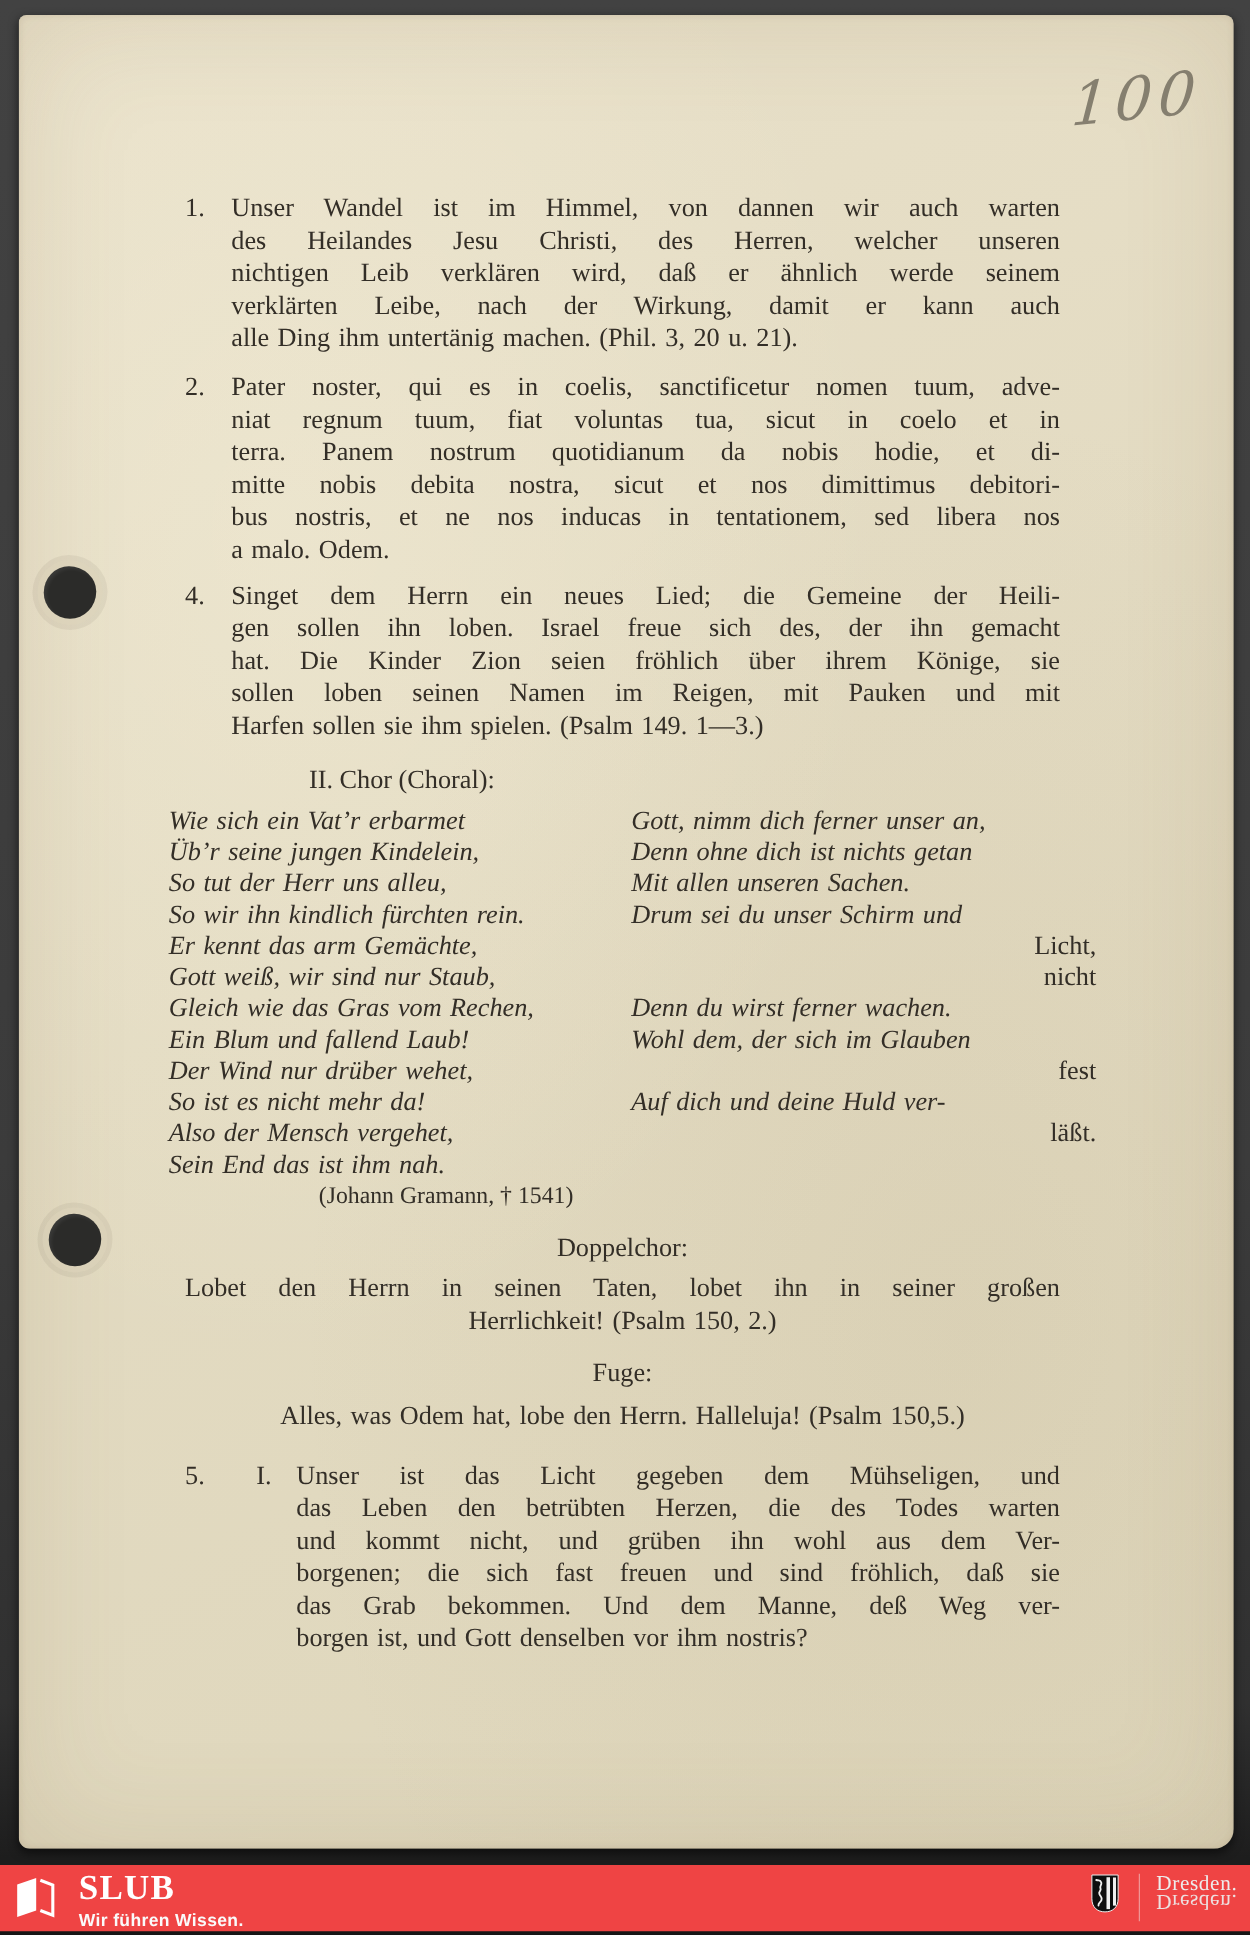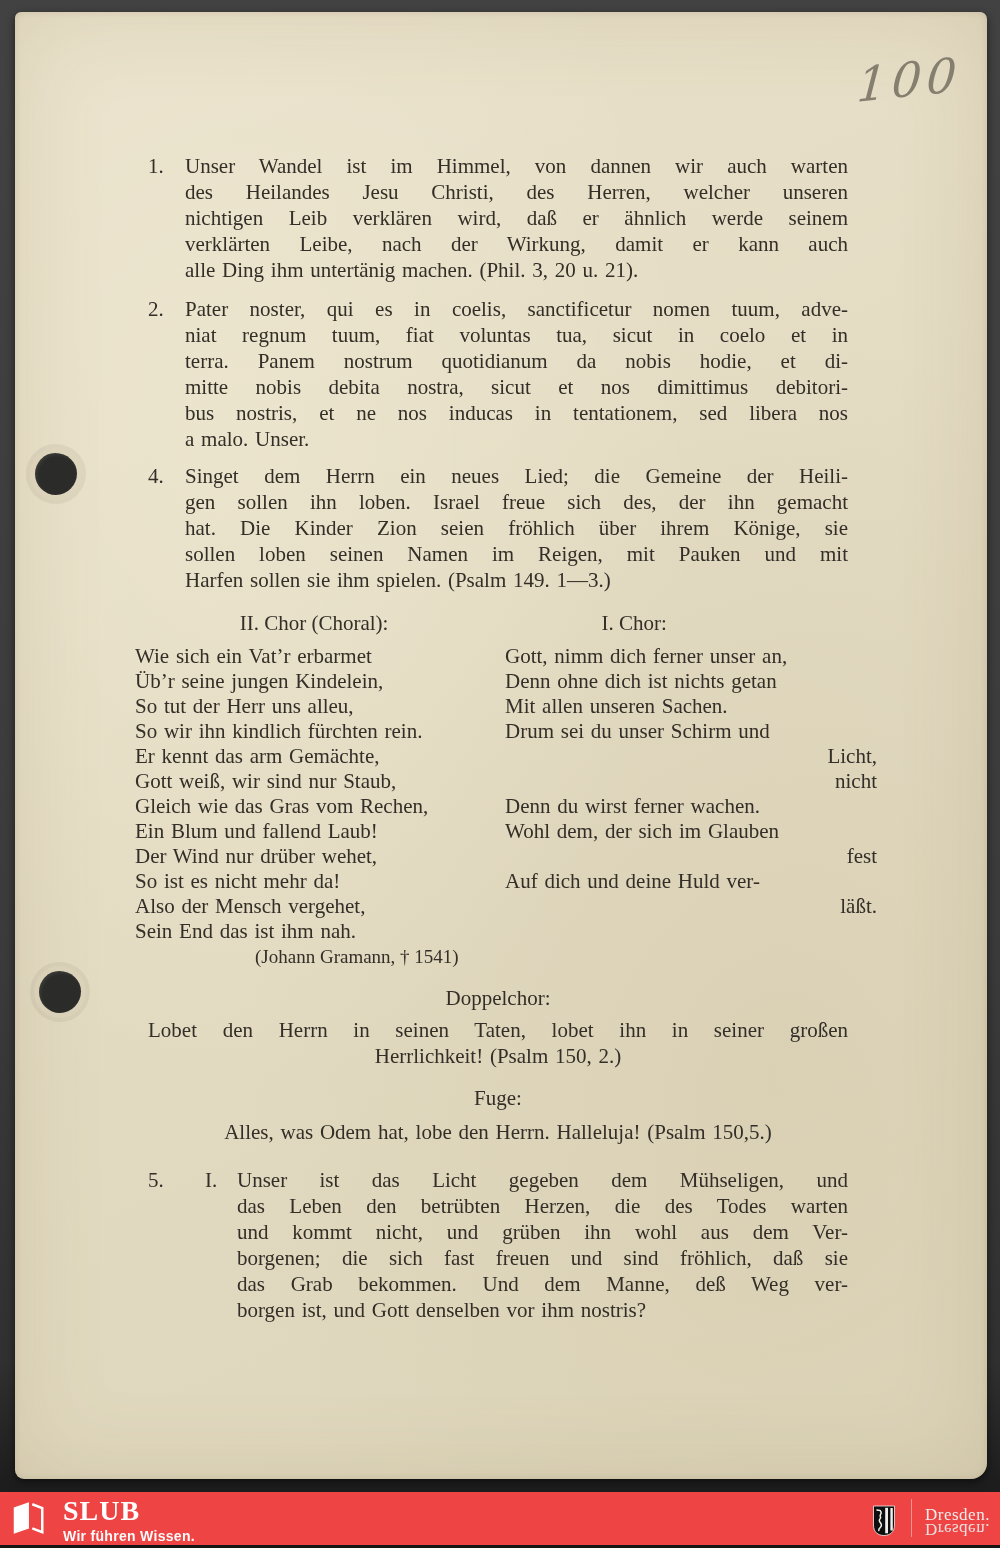--- a/index.html
+++ b/index.html
@@ -36,21 +36,21 @@
   .hole-2 { left:24px; top:959px; }
 
   
   .content {
     position:absolute; left:133px; top:141px; width:700px;
     color:#332e27; font-size:21px; line-height:26px;
   }
   .line { word-spacing:1.5px; }
   .line.j  { text-align:justify; text-align-last:justify; }
   .line.jl { text-align:justify; text-align-last:left; }
-  .line.l  { text-align:left; }
+  .line.l  { text-align:left;font-style:italic; }
   .line.c  { text-align:center; text-align-last:center; }
   .line.r  { text-align:center; text-align-last:right;font-family:Liberation Serif, serif; }
 
   .sec.numbered { display:flex; }
   .sec { margin-bottom:13px; }
   .content > .sec:nth-child(2) { margin-bottom:11px; }
   .content > .sec:nth-child(3) { margin-bottom:17px; }
   .num { width:37px; flex:none; }
   .has-sub .num { width:57px; }
   .nbody { flex:1; min-width:0; }
@@ -77,21 +77,21 @@
   .footer {
     position:absolute; left:0; top:1492px; width:1000px; height:56px;
     background:#ef4444; border-bottom:3px solid #161616;
   }
   .slub { position:absolute; left:10px; top:5px; display:flex; }
   .slub-icon { width:36px; height:38px; margin-top:2px; }
   .slub-text { margin-left:17px; }
   .slub-name { font-family:"Liberation Serif", serif; font-weight:bold; font-size:28px; line-height:28px; color:#ffffff; letter-spacing:1px; }
   .slub-slogan { font-family:"Liberation Sans", sans-serif; font-weight:bold; font-size:14px; color:#fafafa; margin-top:3px; letter-spacing:0.3px; }
 
-  .dresden { position:absolute; left:872px; top:7px; display:flex; align-items:flex-end; }
+  .dresden { position:absolute; left:872px; top:7px; display:flex; align-items:flex-start; }
   .dresden-arms { width:24px; height:32px; }
   .dresden-divider { width:1px; height:38px; background:rgba(245,245,245,0.45); margin:0 13px 0 15px; }
   .dresden-text { font-family:"Liberation Serif", serif; font-size:17px; line-height:15px; color:#ededed; letter-spacing:0.5px; }
   .dresden-text .mirror { transform:scaleY(-1); opacity:0.92; margin-top:0px; }
 </style>
 </head>
 <body>
 
 <div class="scan-page">
   <div class="handwritten">100</div>
@@ -109,37 +109,36 @@
         </div>
       </div>
       <div class="sec numbered">
         <div class="num">2.</div>
         <div class="nbody">
           <div class="line j">Pater noster, qui es in coelis, sanctificetur nomen tuum, adve-</div>
           <div class="line j">niat regnum tuum, fiat voluntas tua, sicut in coelo et in</div>
           <div class="line j">terra. Panem nostrum quotidianum da nobis hodie, et di-</div>
           <div class="line j">mitte nobis debita nostra, sicut et nos dimittimus debitori-</div>
           <div class="line j">bus nostris, et ne nos inducas in tentationem, sed libera nos</div>
-          <div class="line jl">a malo.  Unser.</div>
+          <div class="line jl">a malo.  Odem.</div>
         </div>
       </div>
       <div class="sec numbered">
         <div class="num">4.</div>
         <div class="nbody">
           <div class="line j">Singet dem Herrn ein neues Lied;  die Gemeine der Heili-</div>
           <div class="line j">gen sollen ihn loben.  Israel freue sich des, der ihn gemacht</div>
           <div class="line j">hat.  Die Kinder Zion seien fröhlich über ihrem Könige, sie</div>
           <div class="line j">sollen loben seinen Namen im Reigen, mit Pauken und mit</div>
           <div class="line jl">Harfen sollen sie ihm spielen.  (Psalm 149. 1—3.)</div>
         </div>
       </div>
       <div class="sec cols-wrap">
         <div class="col-heads">
           <div class="col-head-left">II. Chor (Choral):</div>
-          <div class="col-head-right">I. Chor:</div>
         </div>
         <div class="cols">
           <div class="colL">
             <div class="line l">Wie sich ein Vat’r erbarmet</div>
             <div class="line l">Üb’r seine jungen Kindelein,</div>
             <div class="line l">So tut der Herr uns alleu,</div>
             <div class="line l">So wir ihn kindlich fürchten rein.</div>
             <div class="line l">Er kennt das arm Gemächte,</div>
             <div class="line l">Gott weiß, wir sind nur Staub,</div>
             <div class="line l">Gleich wie das Gras vom Rechen,</div>

